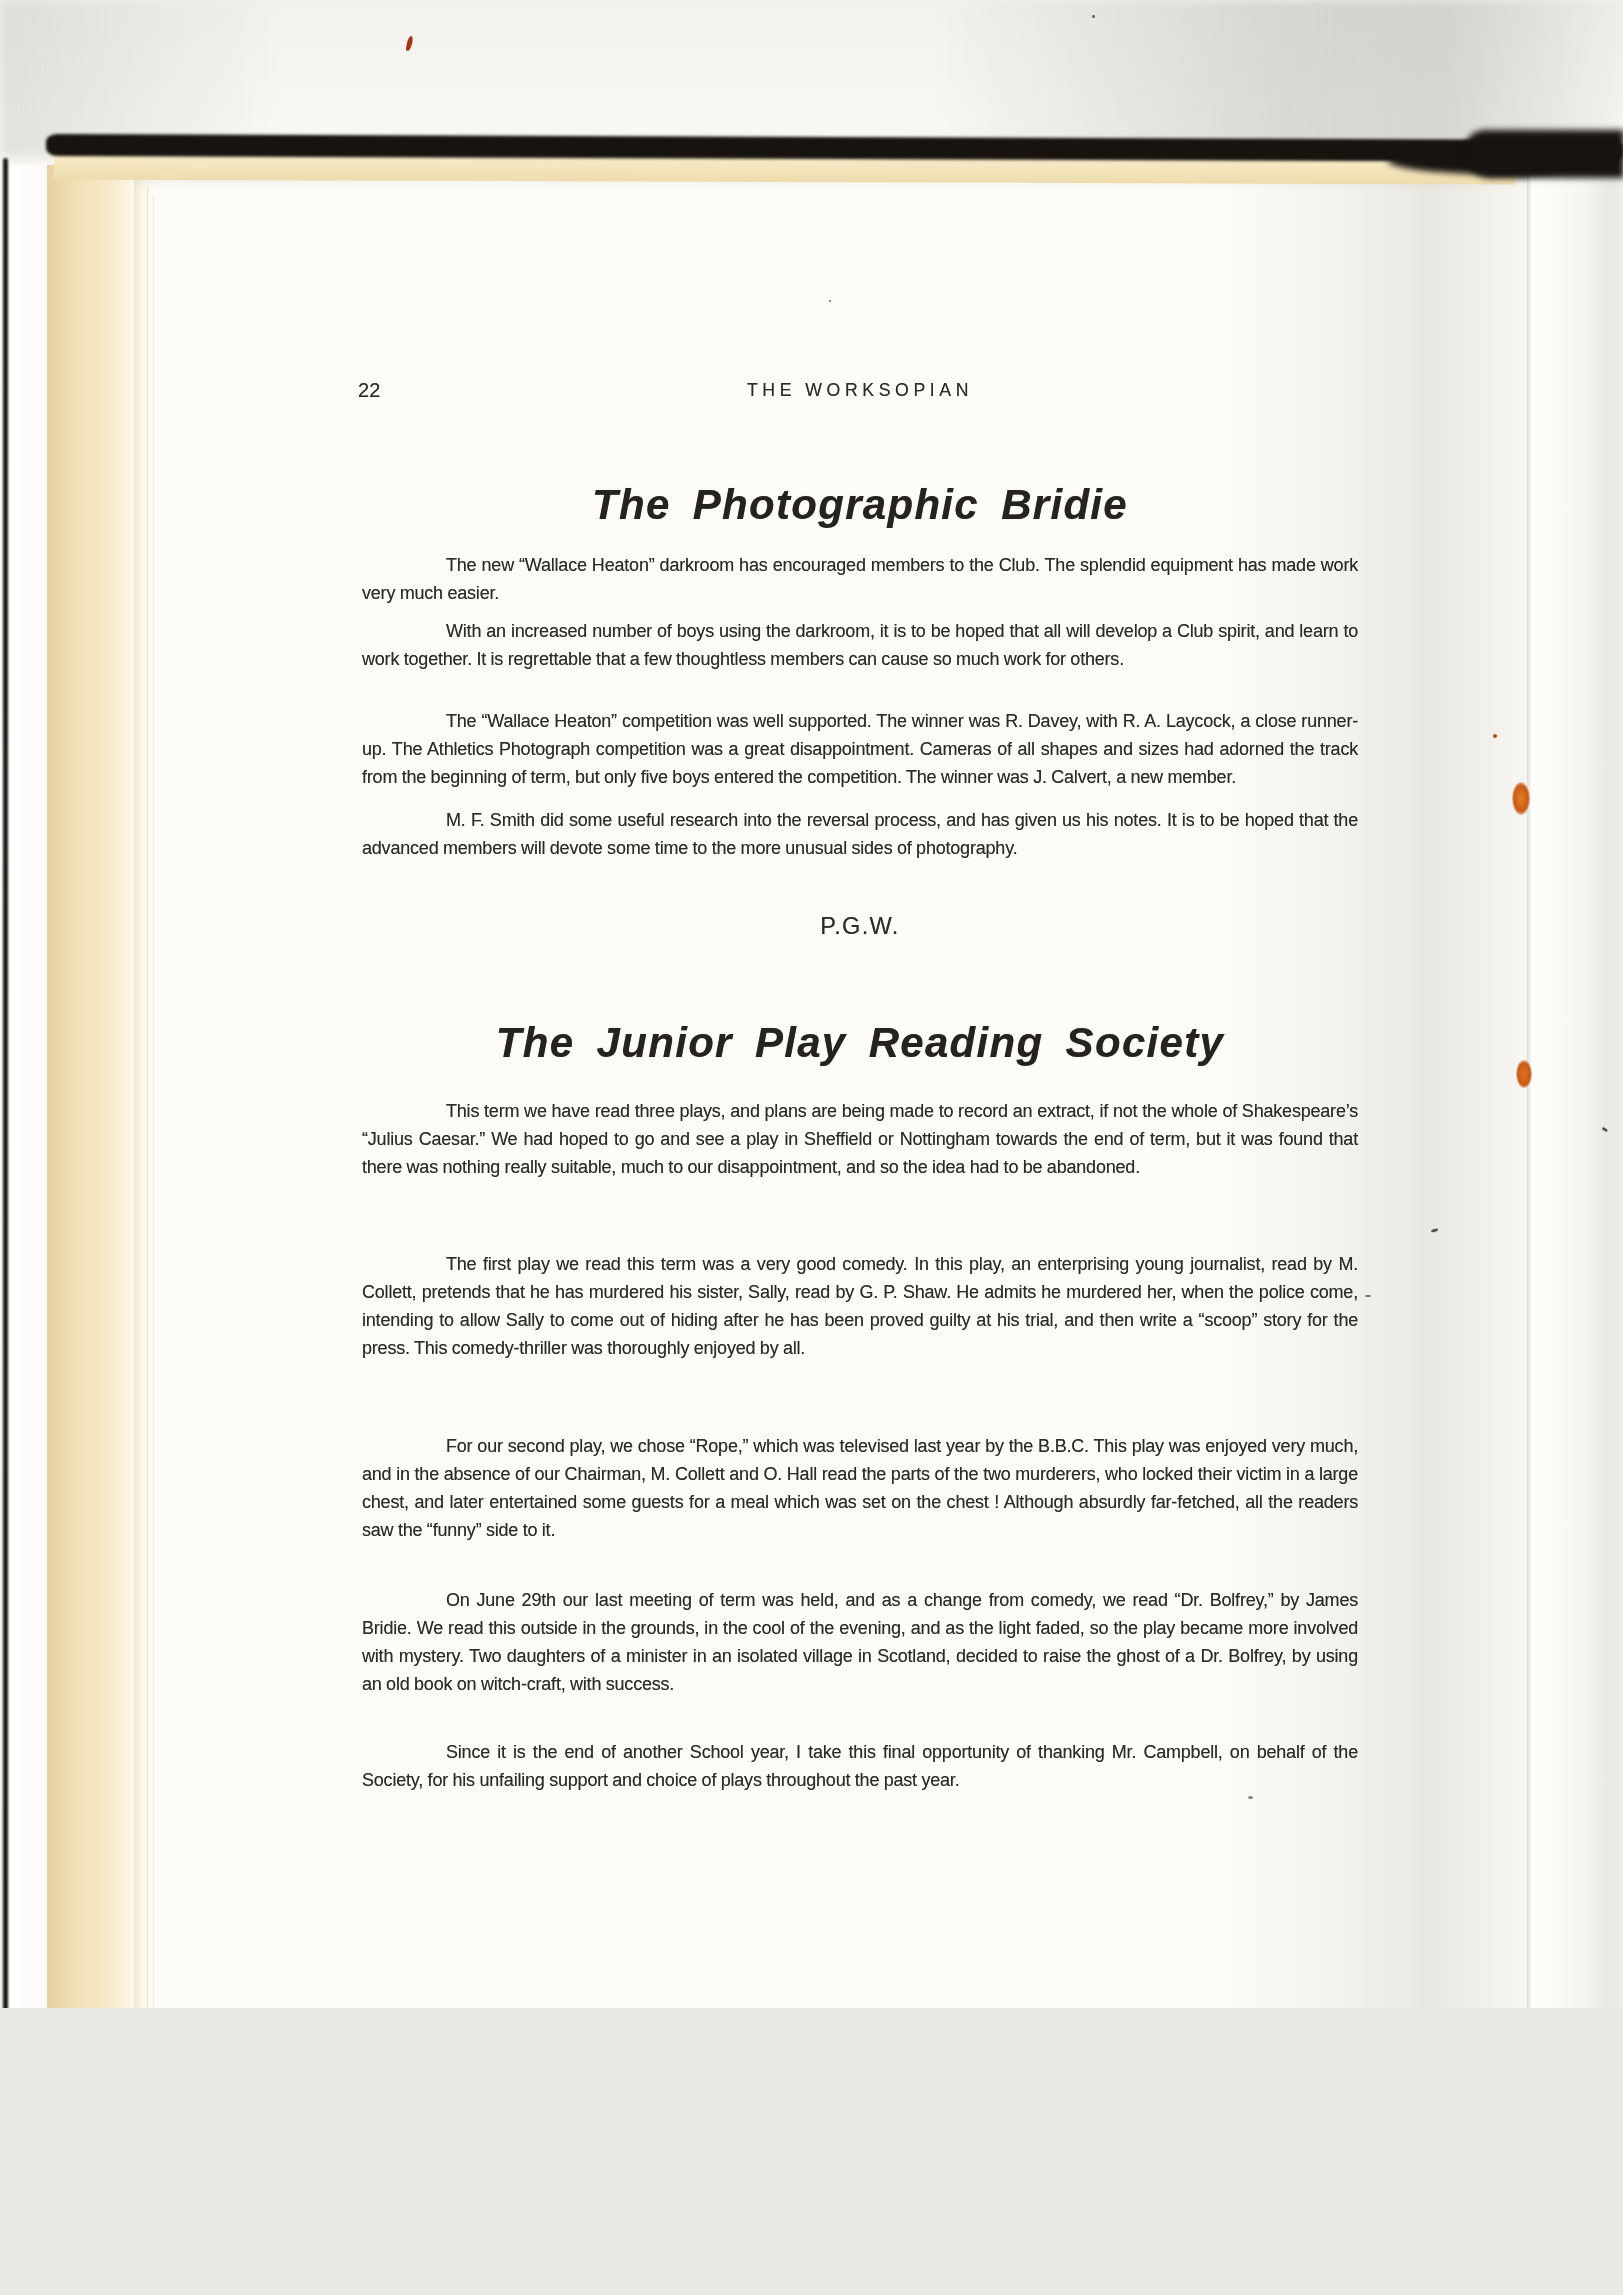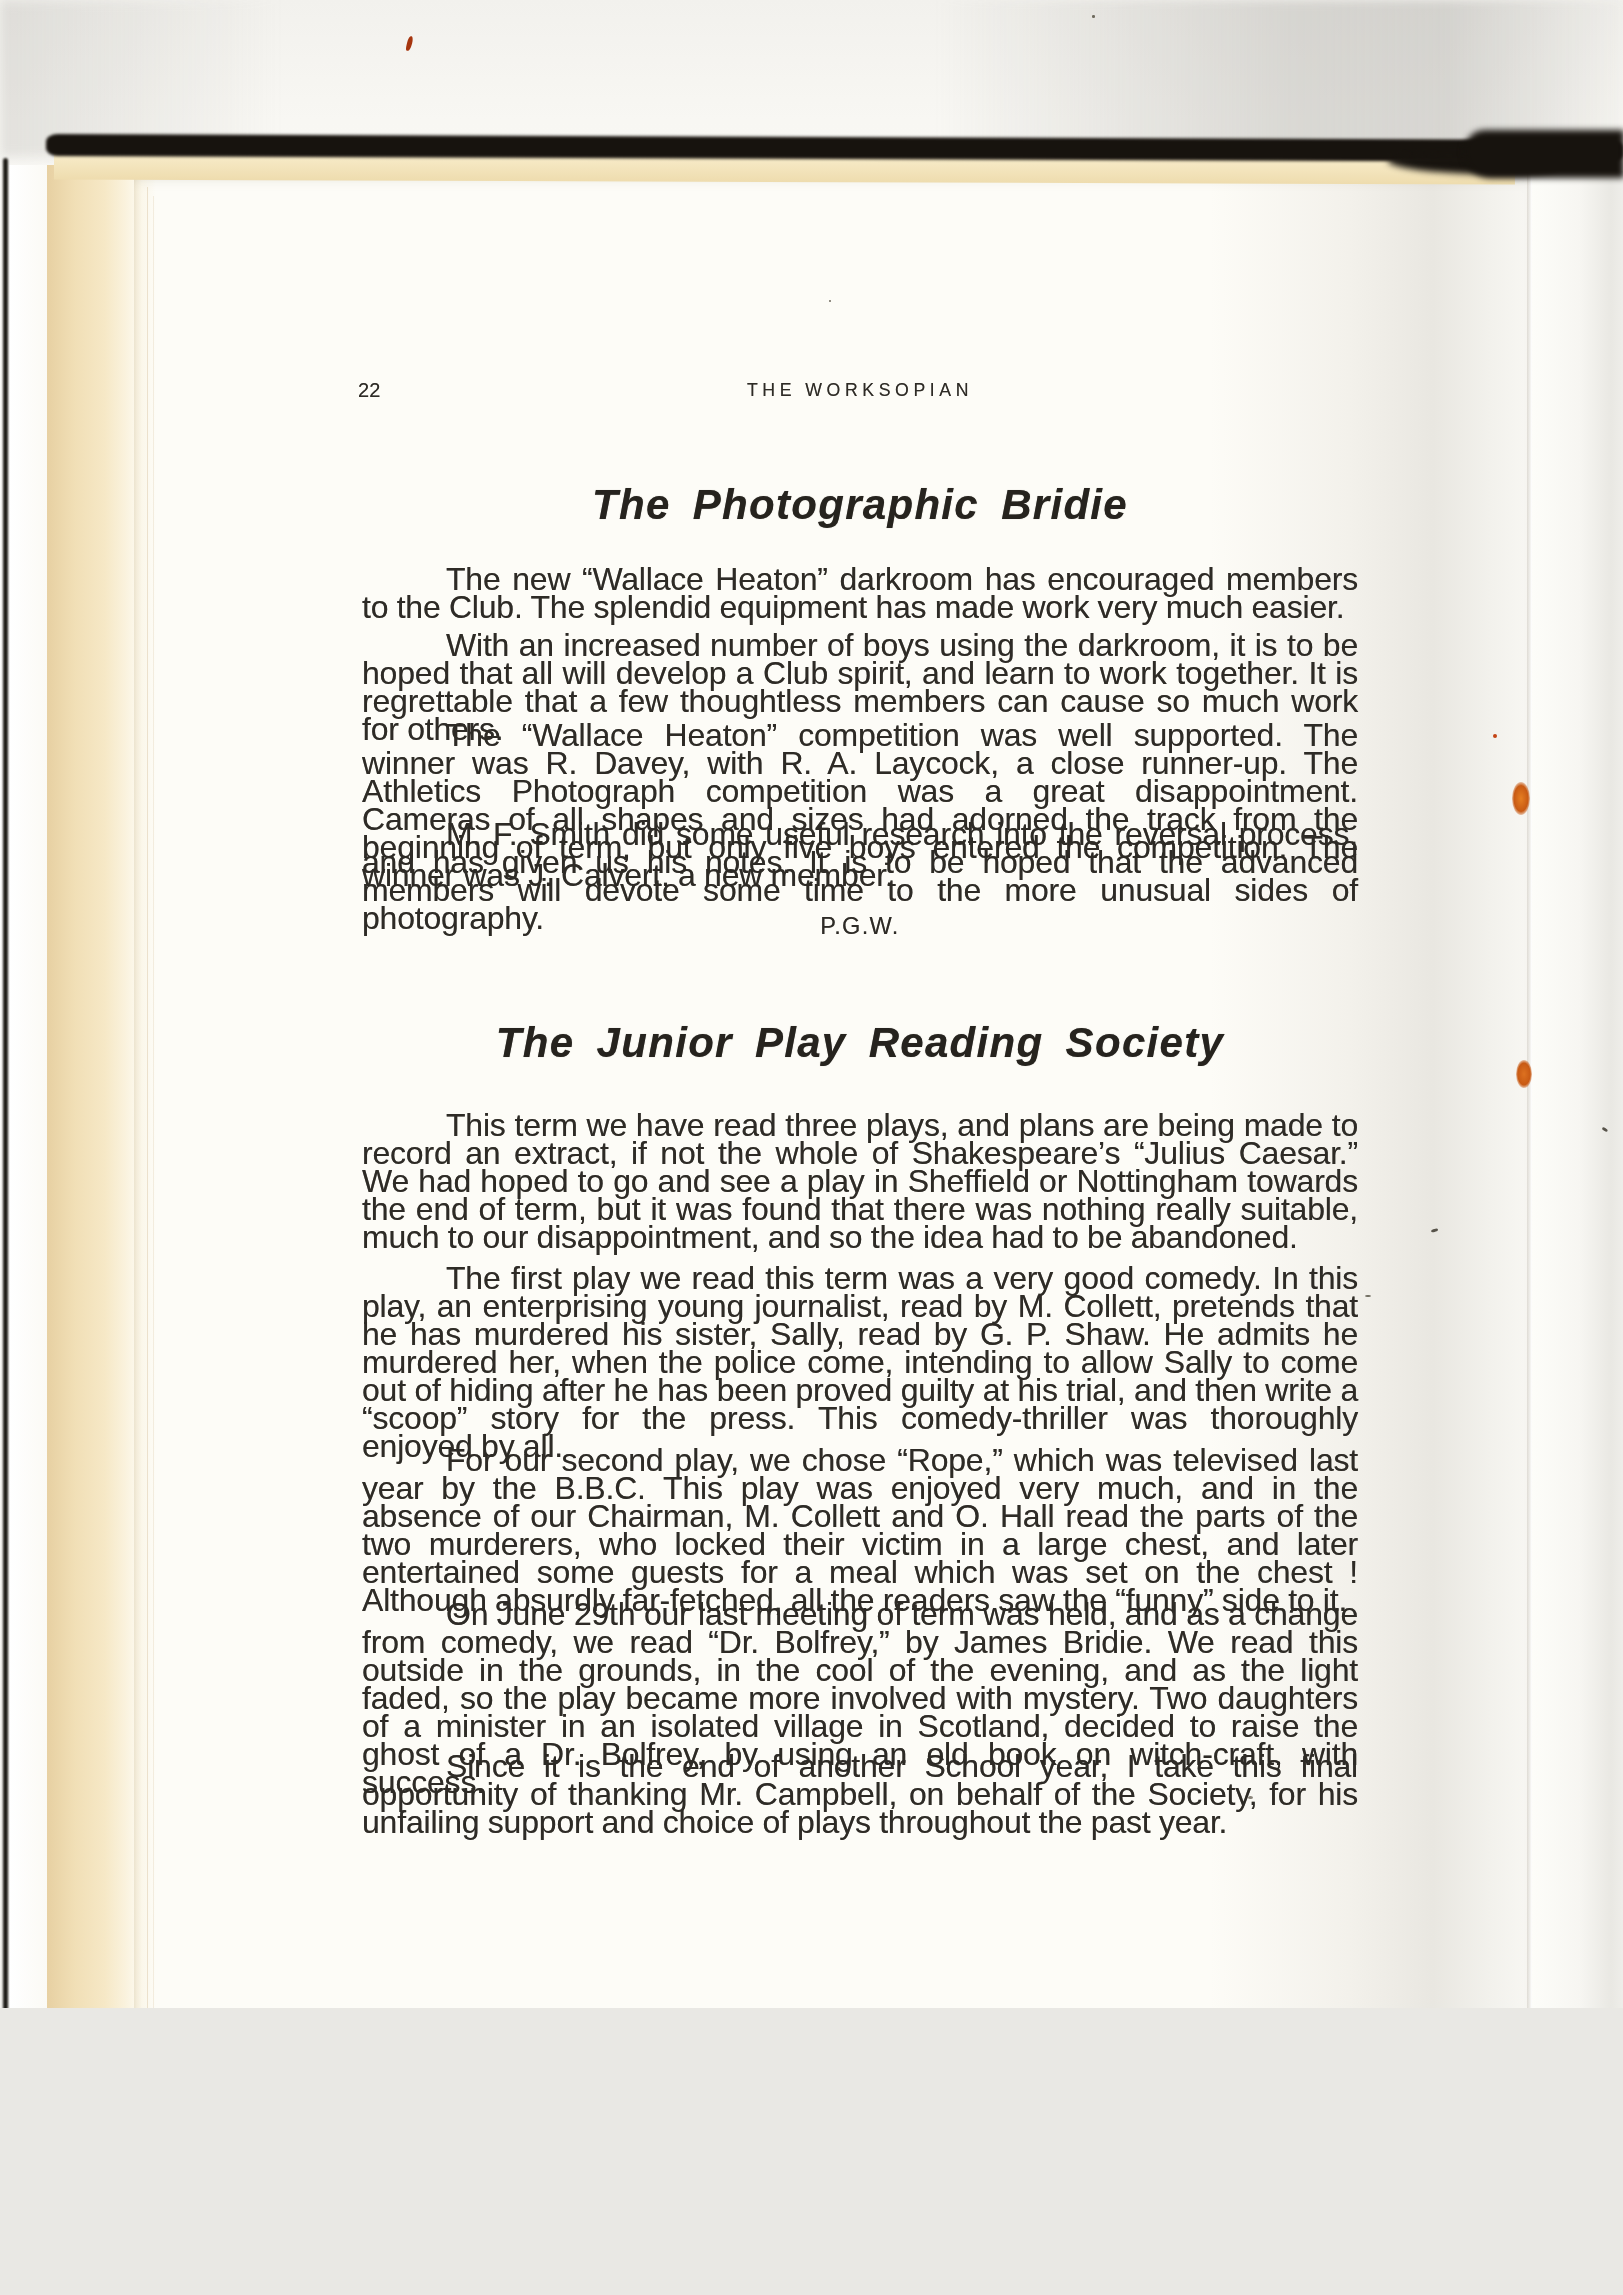--- a/index.html
+++ b/index.html
@@ -64,21 +64,21 @@
     border-radius:50% 50% 60% 40%;transform:rotate(14deg);}
   .blob-1{position:absolute;left:1512px;top:782px;width:18.3px;height:33px;border-radius:50%;
     background:radial-gradient(ellipse at center,#e57e22 0%,var(--rust_spot) 55%,rgba(200,90,20,0) 78%);filter:blur(0.7px);}
   .blob-2{position:absolute;left:1516px;top:1060px;width:15.7px;height:27.5px;border-radius:50%;
     background:radial-gradient(ellipse at center,#dd7120 0%,var(--rust_spot) 55%,rgba(200,90,20,0) 78%);filter:blur(0.7px);}
   .dot-rust{position:absolute;width:3.9px;height:3.9px;border-radius:50%;background:#c34414;}
   .fleck{position:absolute;border-radius:50%;background:#6e6a5e;}
   .band-dot{position:absolute;width:4.6px;height:4.6px;border-radius:50%;background:#d98a3a;}
   
   .col{position:absolute;left:362px;width:996px;color:var(--ink);
-    font-size:32px;line-height:28px;text-align:justify;
+    font-size:18px;line-height:28px;text-align:justify;
     letter-spacing:-0.2px;word-spacing:-0.3px;
     text-shadow:0 0 0.4px rgba(46,43,38,0.55);}
   .running{top:377px;height:26px;text-align:center;font-size:17.7px;letter-spacing:4.6px;line-height:26px;}
   .pagenum{position:absolute;left:-3.9px;top:0;font-size:20px;letter-spacing:0;}
   .title{font-style:italic;font-weight:bold;text-align:center;font-size:42px;line-height:1.1;
     letter-spacing:1.3px;word-spacing:9.2px;color:#26231e;text-shadow:0 0 0.7px rgba(38,35,30,0.6);}
   #title1{top:454px;}
   #p1{top:533px;}
   #p2{top:599px;}
   #p3{top:689px;}

